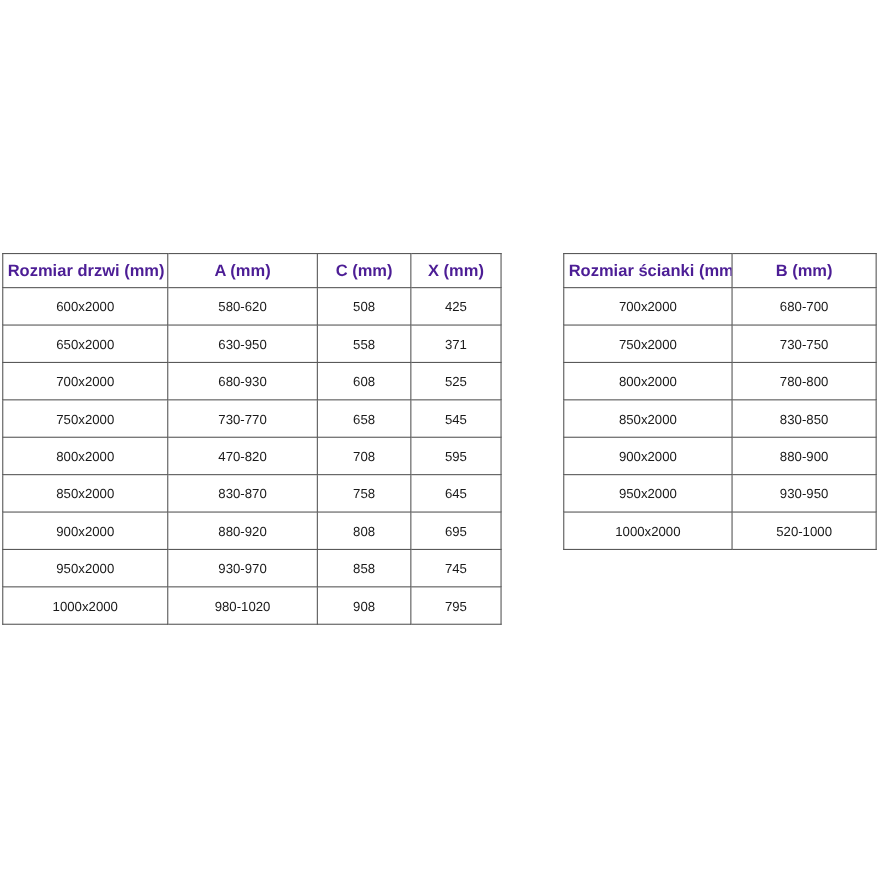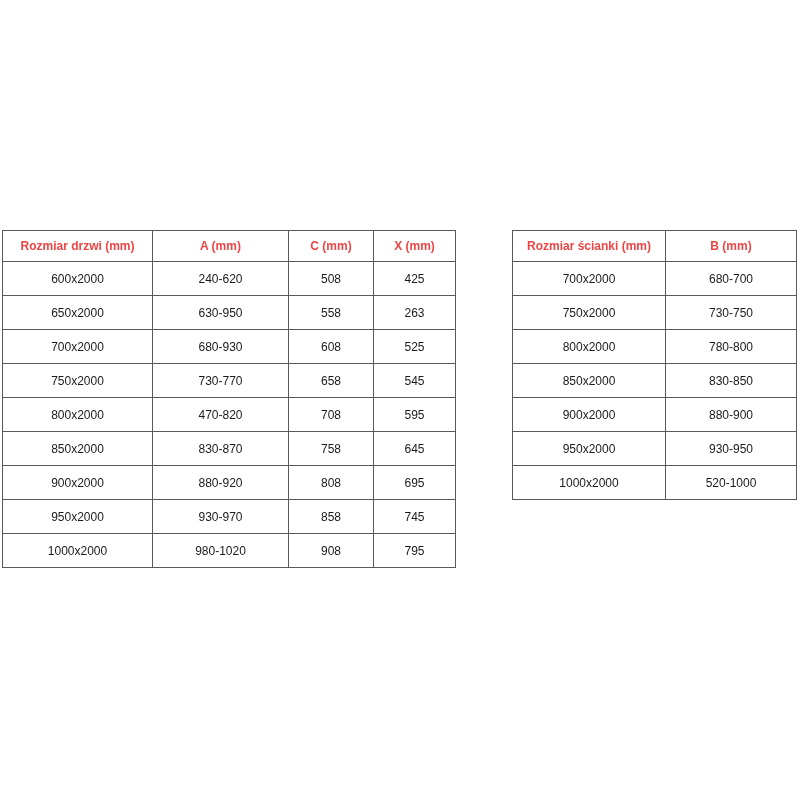--- a/index.html
+++ b/index.html
@@ -26,24 +26,24 @@
     border: 1px solid #595959;
     text-align: center;
     vertical-align: middle;
     padding: 0 4px;
     color: #1a1a1a;
     background: #ffffff;
     overflow: hidden;
     white-space: nowrap;
   }
   table.spec-table th {
-    font-size: 12px;
+    font-size: 15px;
     font-weight: bold;
     height: 30px;
-    color: #ef4444;
+    color: #4c1d95;
   }
   table.spec-table td {
     font-size: 12px;
     font-weight: normal;
     height: 33px;
   }
   #doors-table { left: 2px;   top: 230px; width: 453px; }
   #walls-table { left: 512px; top: 230px; width: 284px; }
 </style>
 </head>
@@ -62,29 +62,29 @@
         <tr>
           <th>Rozmiar drzwi (mm)</th>
           <th>A (mm)</th>
           <th>C (mm)</th>
           <th>X (mm)</th>
         </tr>
       </thead>
       <tbody>
         <tr>
           <td>600x2000</td>
-          <td>240-620</td>
+          <td>580-620</td>
           <td>508</td>
           <td>425</td>
         </tr>
         <tr>
           <td>650x2000</td>
           <td>630-950</td>
           <td>558</td>
-          <td>263</td>
+          <td>371</td>
         </tr>
         <tr>
           <td>700x2000</td>
           <td>680-930</td>
           <td>608</td>
           <td>525</td>
         </tr>
         <tr>
           <td>750x2000</td>
           <td>730-770</td>

